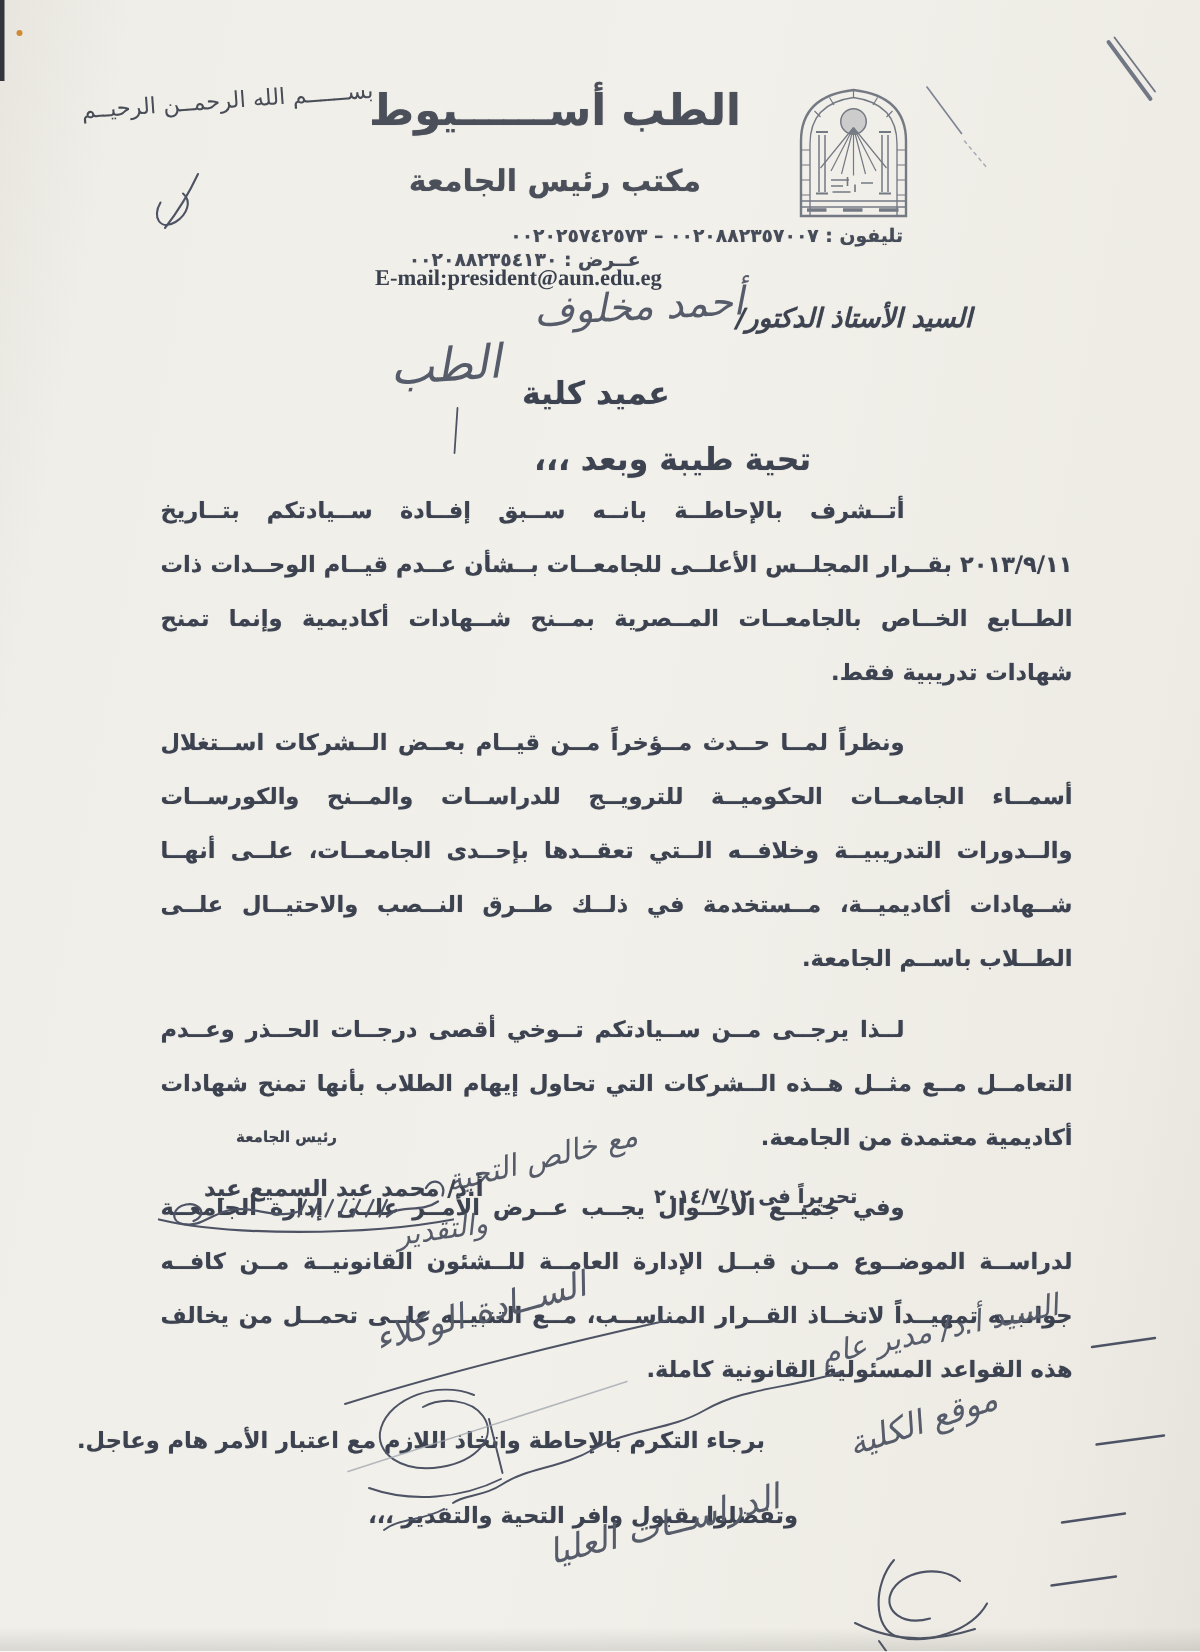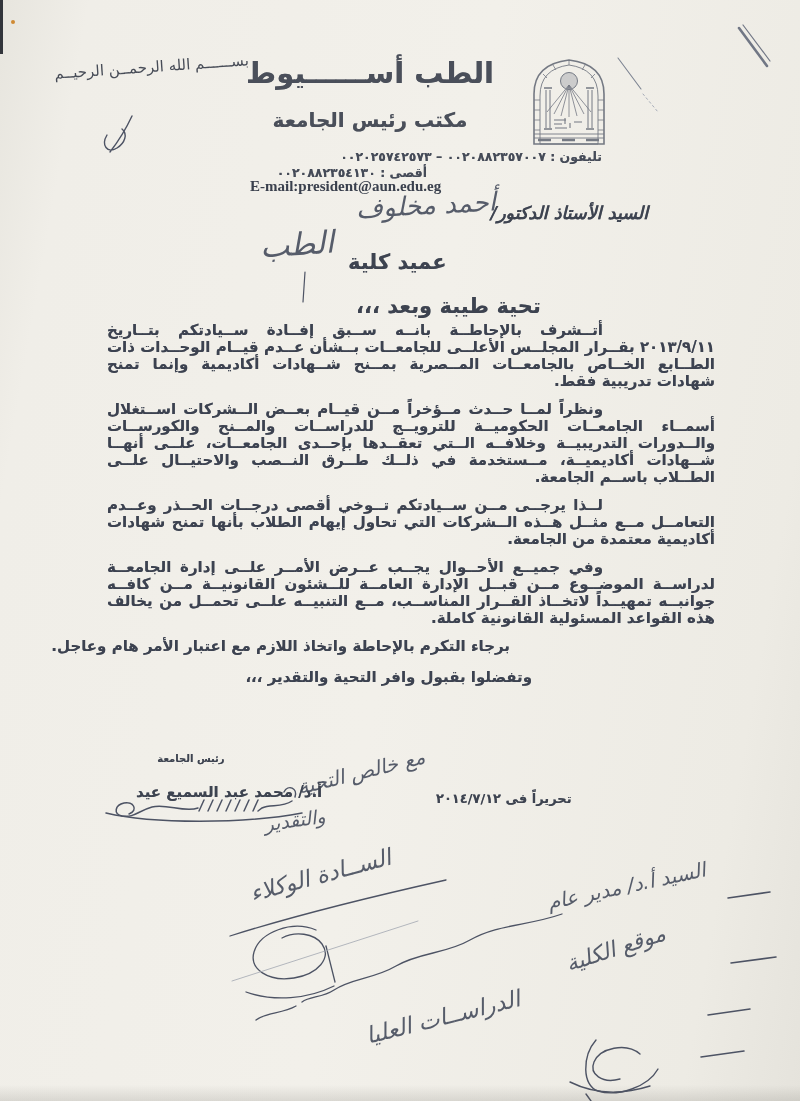--- a/index.html
+++ b/index.html
@@ -19,21 +19,21 @@
   .office-title{left:240px;top:108px;width:260px;font-size:20px;color:#4a4f5a;}
   .phone-line{right:198px;top:149px;font-size:12.5px;color:#454b58;}
   .fax-line{right:373px;top:165px;font-size:12.5px;color:#454b58;}
   .email-line{left:250px;top:178px;font-size:15px;direction:ltr;
     font-family:"Liberation Serif",serif;font-weight:bold;color:#3a404d;}
   .salutation{right:152px;top:203px;font-size:17.5px;font-style:italic;}
   .hw-name{left:286px;top:192px;width:210px;font-size:26px;letter-spacing:2px;transform:rotate(-3deg);}
   .dean-label{left:348px;top:250px;font-size:21px;}
   .hw-faculty{left:260px;top:226px;font-size:31px;transform:rotate(-4deg);}
   .greeting{left:356px;top:294px;font-size:21px;}
-  .body-block{left:107px;top:322px;width:608px;font-size:15px;line-height:17px;
+  .body-block{left:107px;top:322px;width:608px;font-size:15px;line-height:36px;
     text-align:justify;color:#3c4250;}
   .body-block p{margin:0 0 11px 0;text-indent:112px;}
   .request-line{margin:6px 205px 0 0 !important;text-indent:0 !important;text-align:right;white-space:nowrap;}
   .closing-line{margin:14px 183px 0 0 !important;text-indent:0 !important;text-align:right;white-space:nowrap;}
   .sig-title{left:130px;top:753px;width:122px;font-size:10px;}
   .hw-courtesy1{left:296px;top:760px;font-size:20px;transform:rotate(-14deg);}
   .hw-courtesy2{left:264px;top:809px;font-size:19px;transform:rotate(-8deg);}
   .sig-name{left:136px;top:783px;font-size:15px;}
   .date-line{left:436px;top:791px;font-size:13px;text-align:center;}
   .hw-note-deputies{left:248px;top:862px;font-size:23px;transform:rotate(-15deg);}
@@ -74,21 +74,21 @@
   </svg>
 
   <div class="abs printed uni-title center">الطب أســــــيوط</div>
   <div class="abs printed office-title center">مكتب رئيس الجامعة</div>
 
   <div class="abs printed phone-line nowrap">
     <span>تليفون :</span>
     <span>٠٠٢٠٨٨٢٣٥٧٠٠٧ – ٠٠٢٠٢٥٧٤٢٥٧٣</span>
   </div>
   <div class="abs printed fax-line nowrap">
-    <span>أقصى :</span>
+    <span>عــرض :</span>
     <span>٠٠٢٠٨٨٢٣٥٤١٣٠</span>
   </div>
   <div class="abs email-line nowrap">E-mail:president@aun.edu.eg</div>
 
   <div class="abs printed salutation nowrap">السيد الأستاذ الدكتور/</div>
   <div class="abs hw hw-name nowrap">أحمد مخلوف</div>
   <div class="abs printed dean-label nowrap">عميد كلية</div>
   <div class="abs hw hw-faculty nowrap">الطب</div>
 
   <div class="abs printed greeting nowrap">تحية طيبة وبعد ،،،</div>

